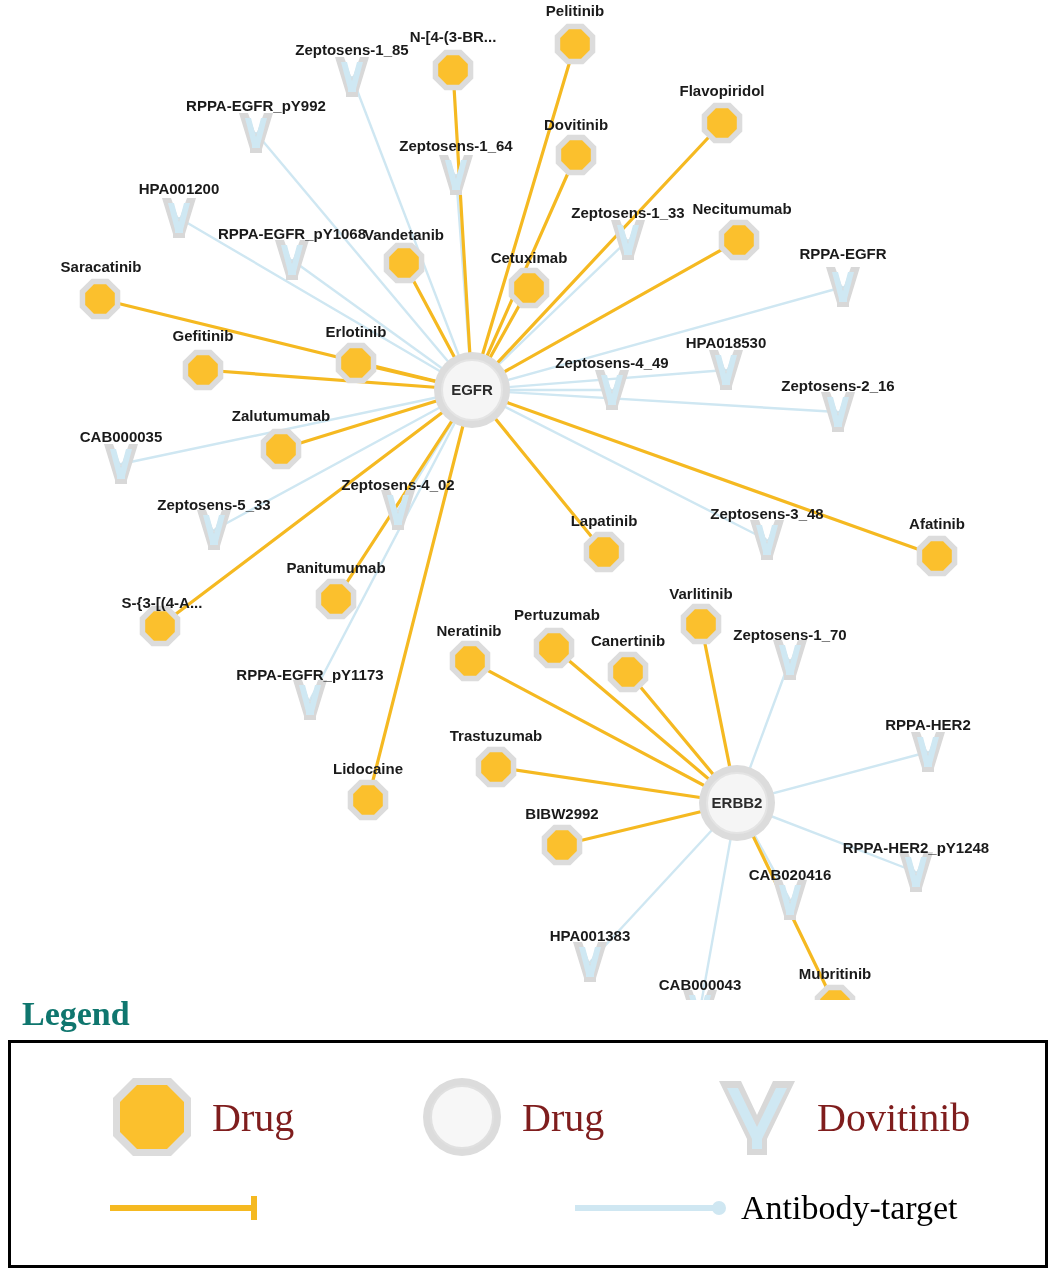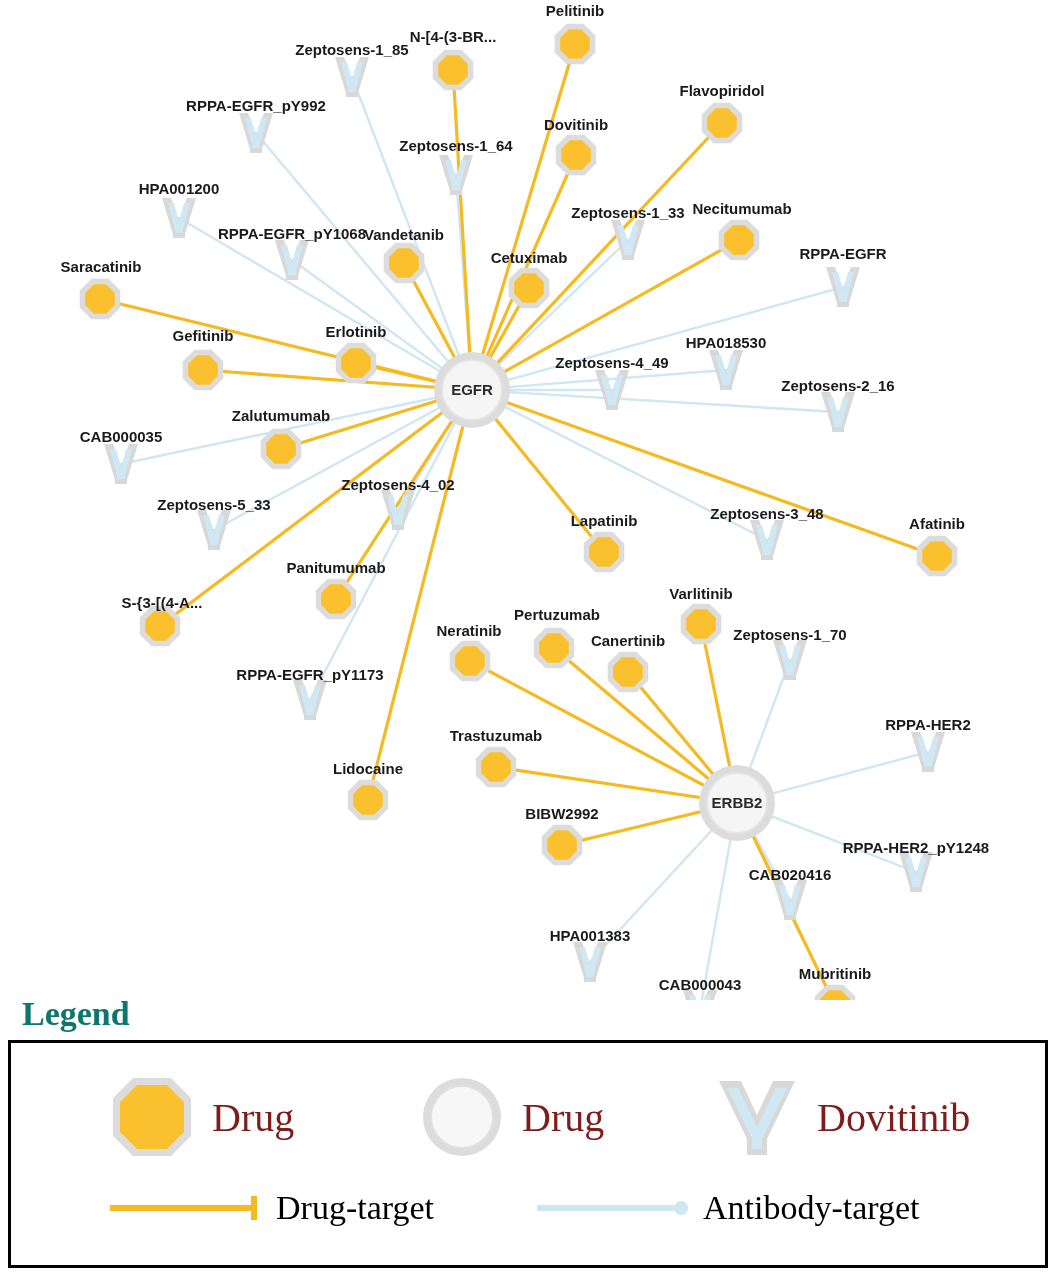--- a/index.html
+++ b/index.html
@@ -404,23 +404,22 @@
       <span class="legend-text">Dovitinib</span>
     </div>
   </div>
 
   <div class="legend-row-2">
     <div class="legend-item" style="left:95px; top:0px;">
       <svg width="160" height="40" viewBox="0 0 160 40">
         <line x1="4" y1="20" x2="148" y2="20" stroke="#F5B921" stroke-width="6"></line>
         <line x1="148" y1="8" x2="148" y2="32" stroke="#F5B921" stroke-width="6"></line>
       </svg>
-      <span class="legend-edge-text">Drug-target</span>
     </div>
-    <div class="legend-item" style="left:522px; top:0px;justify-content:flex-end;">
+    <div class="legend-item" style="left:560px; top:0px;justify-content:flex-end;">
       <svg width="160" height="40" viewBox="0 0 160 40">
         <line x1="4" y1="20" x2="144" y2="20" stroke="#CFE7F2" stroke-width="6"></line>
         <circle cx="148" cy="20" r="7" fill="#CFE7F2"></circle>
       </svg>
       <span class="legend-edge-text">Antibody-target</span>
     </div>
   </div>
 </div>
 
 </body></html>

